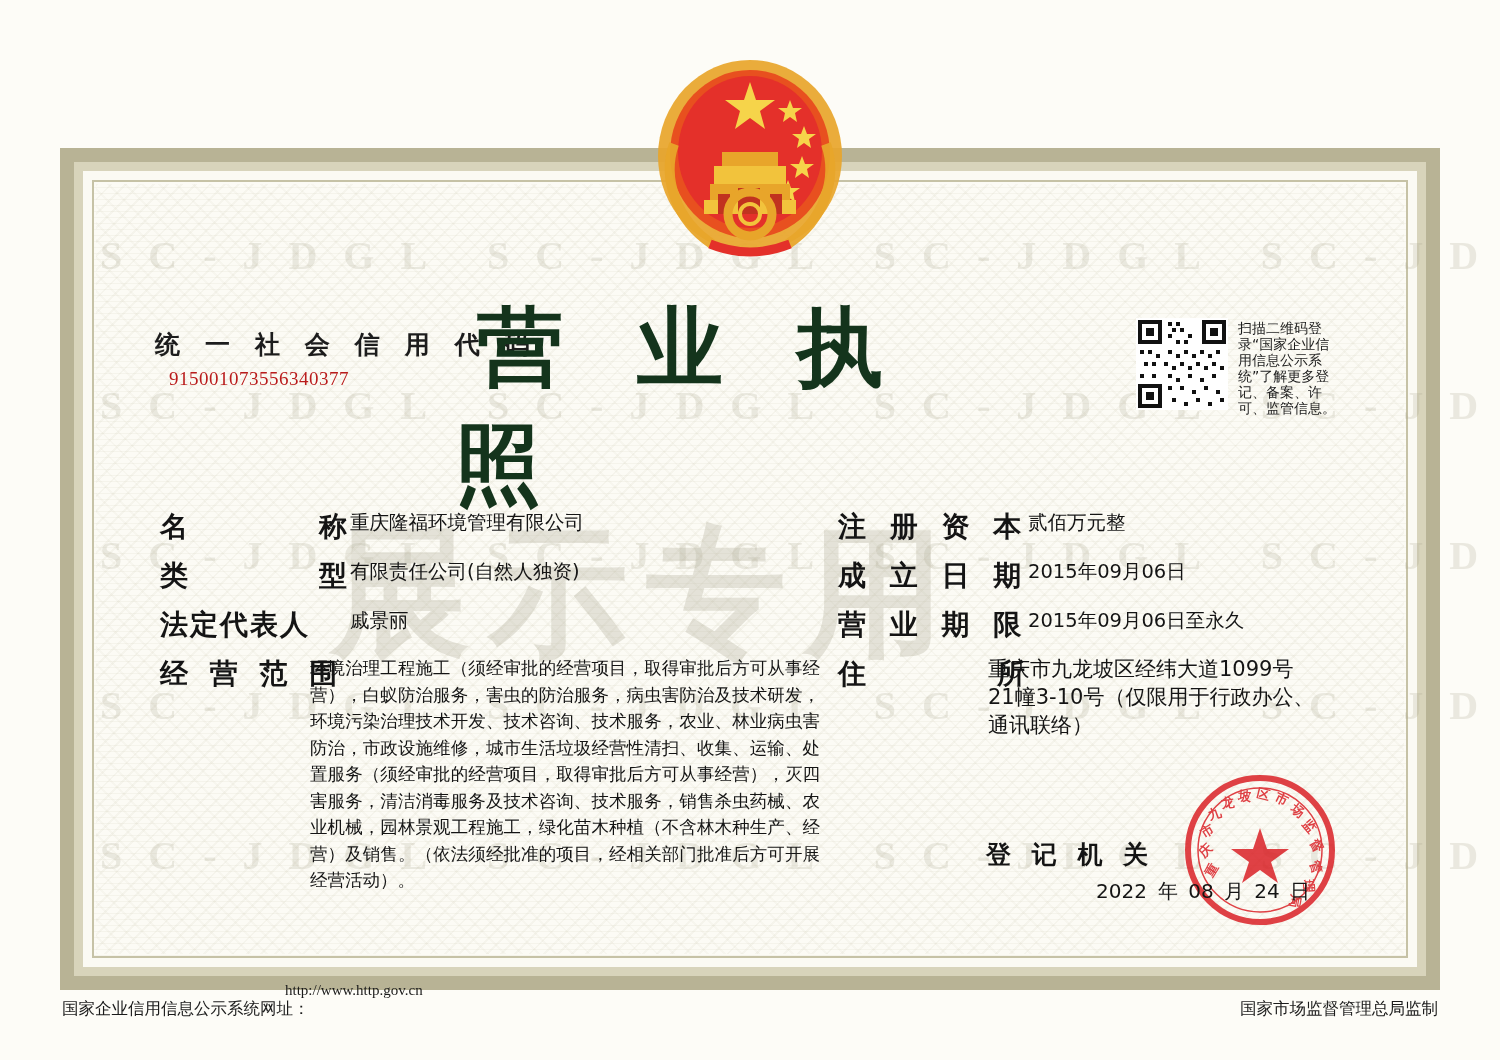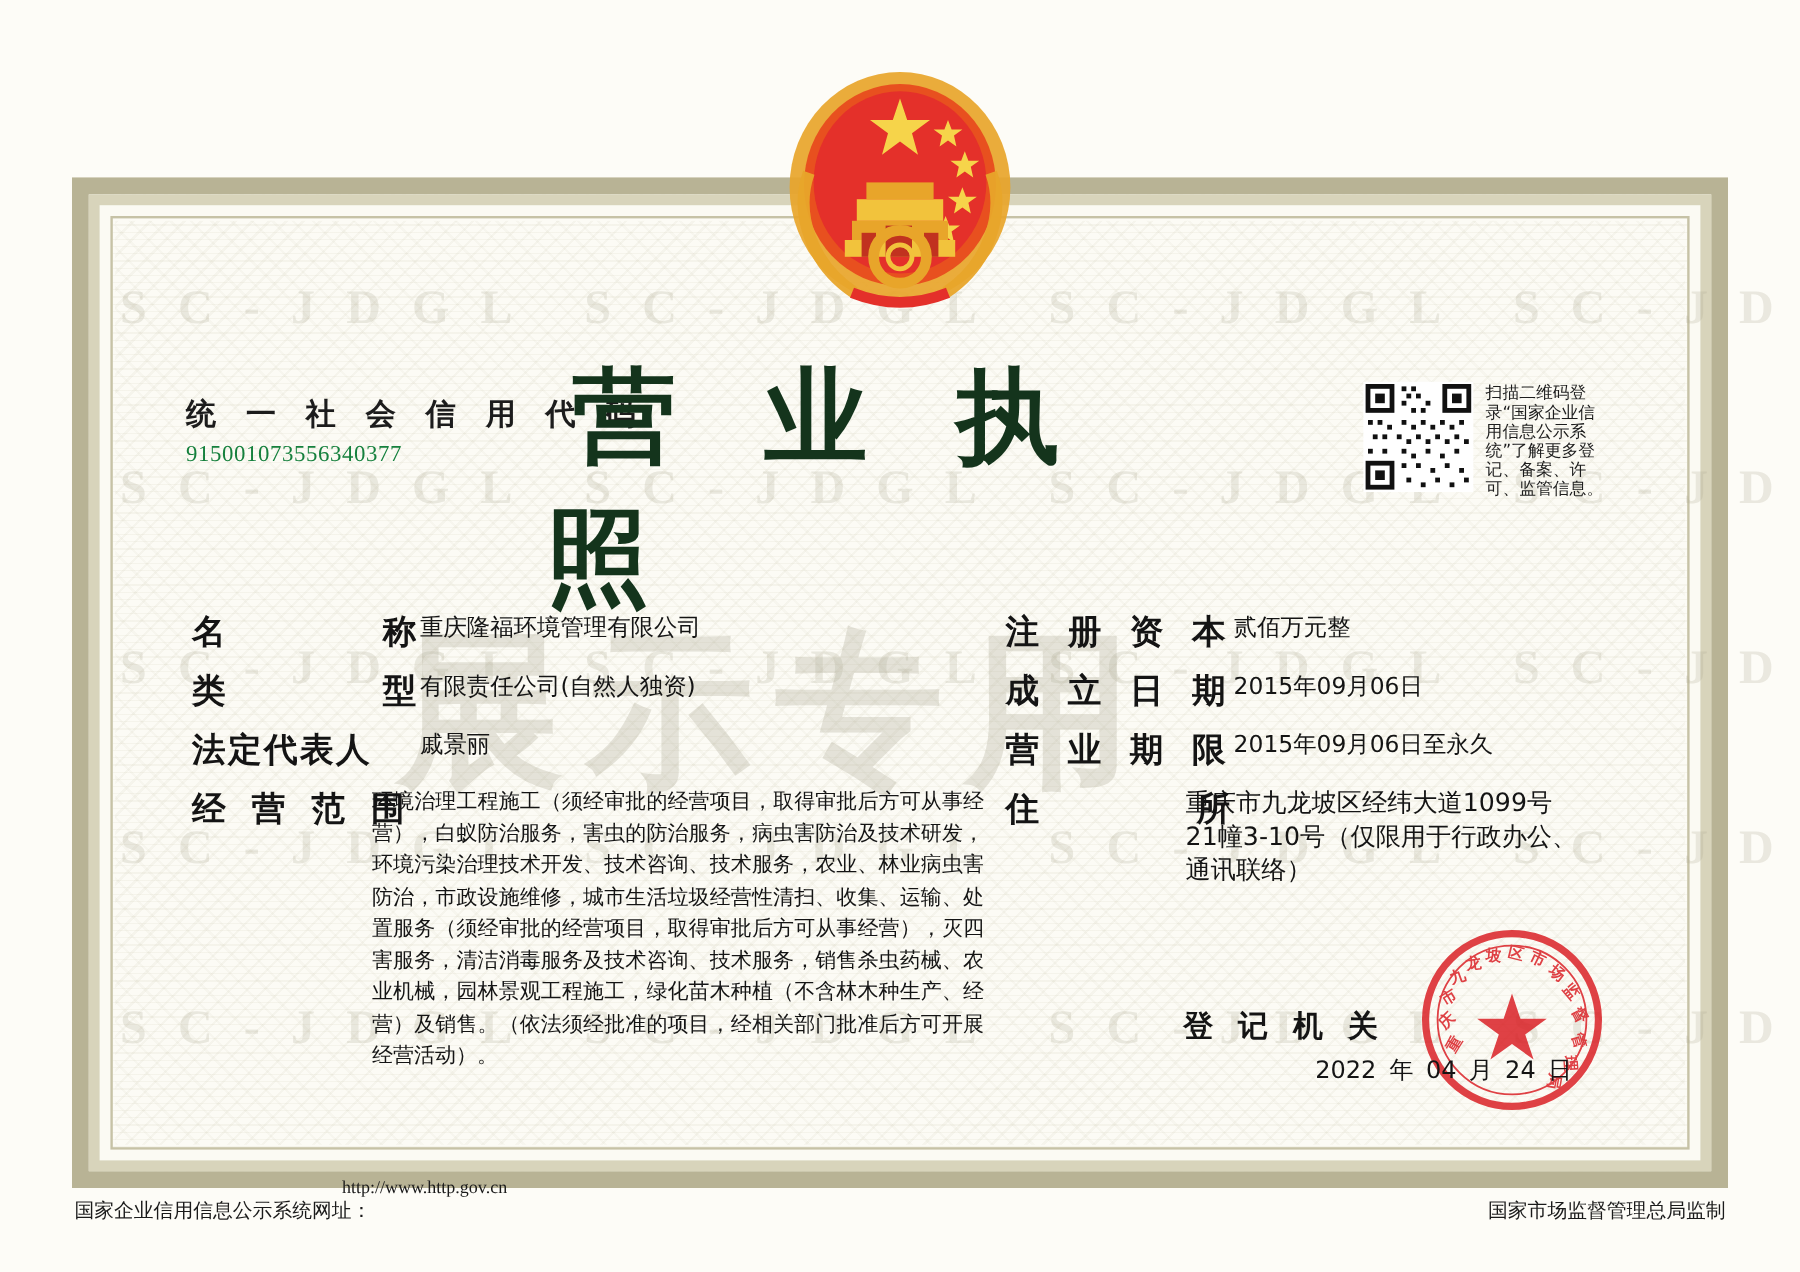--- a/index.html
+++ b/index.html
@@ -92,24 +92,24 @@
     position: absolute;
     left: 155px; top: 328px;
     font-size: 25px;
     letter-spacing: 9px;
     color: #1c1c1c;
     font-weight: bold;
     font-family: Liberation Sans, sans-serif;
   }
   .credit-code-value {
     position: absolute;
-    left: 155px; top: 368px;
+    left: 169px; top: 368px;
     font-size: 19px;
     letter-spacing: 0.5px;
-    color: #15803d;
+    color: #b91c1c;
     font-family: "Liberation Serif", serif;
     text-align: center;
   }
 
   .main-title {
     position: absolute;
     left: 455px; top: 290px;
     width: 600px;
     text-align: left;
     font-size: 86px;
@@ -408,20 +408,20 @@
           <text transform="translate(130,92) rotate(74)">管</text>
           <text transform="translate(124,110) rotate(86)">理</text>
           <text transform="translate(112,124) rotate(100)">局</text>
         </g>
       </g>
     </svg>
   </div>
 
   <div class="reg-auth">登 记 机 关</div>
   <div class="date-line">
-    <span class="d-year">2022</span><span>年</span><span class="d-mon">04</span><span>月</span><span class="d-day">24</span><span>日</span>
+    <span class="d-year">2022</span><span>年</span><span class="d-mon">08</span><span>月</span><span class="d-day">24</span><span>日</span>
   </div>
 
   <div class="footer-left">国家企业信用信息公示系统网址：</div>
   <div class="footer-url">http://www.http.gov.cn</div>
   <div class="footer-right">国家市场监督管理总局监制</div>
 
 </div>
 
 </body></html>

